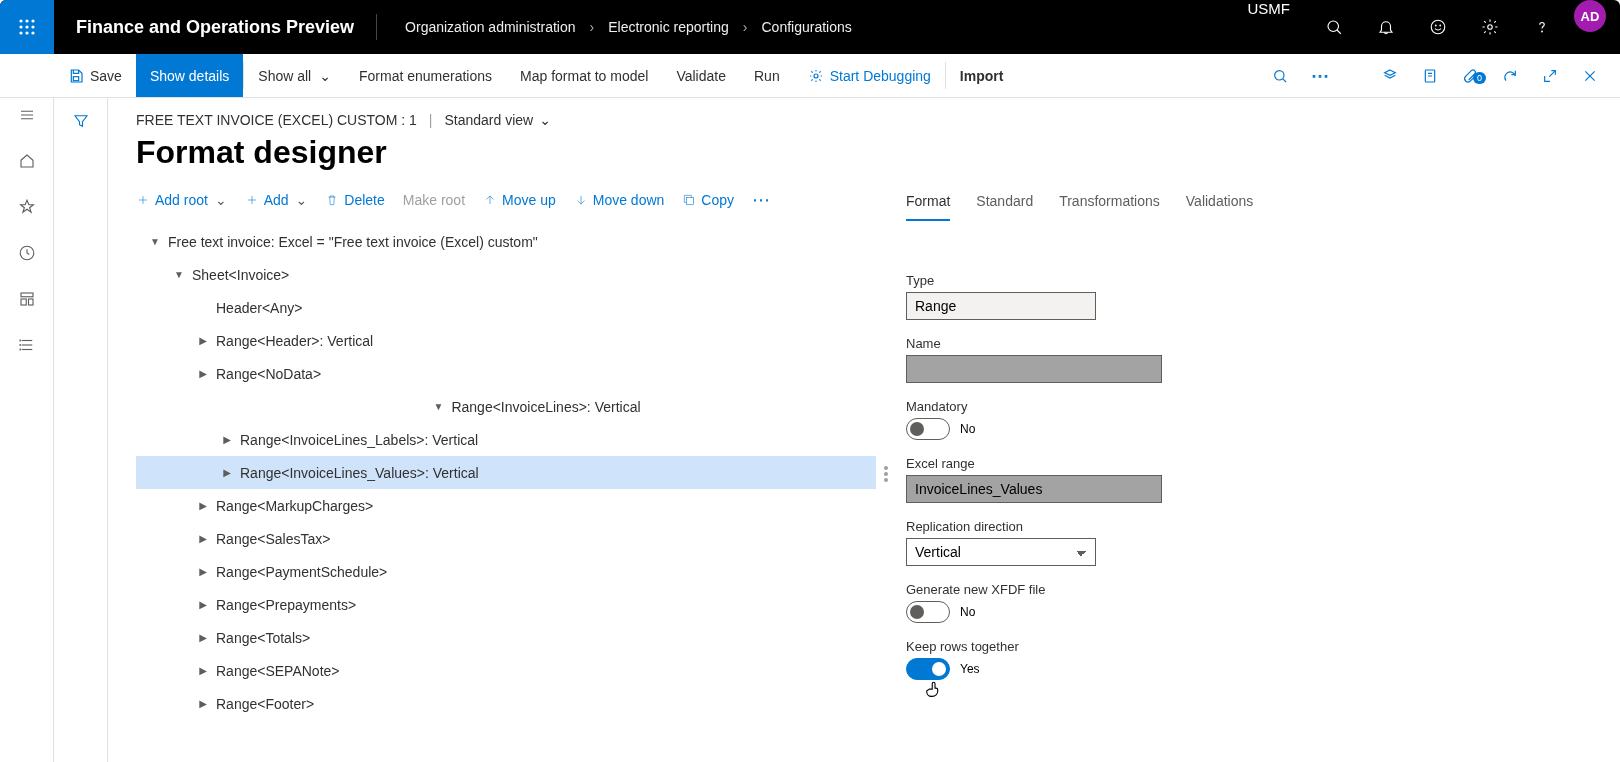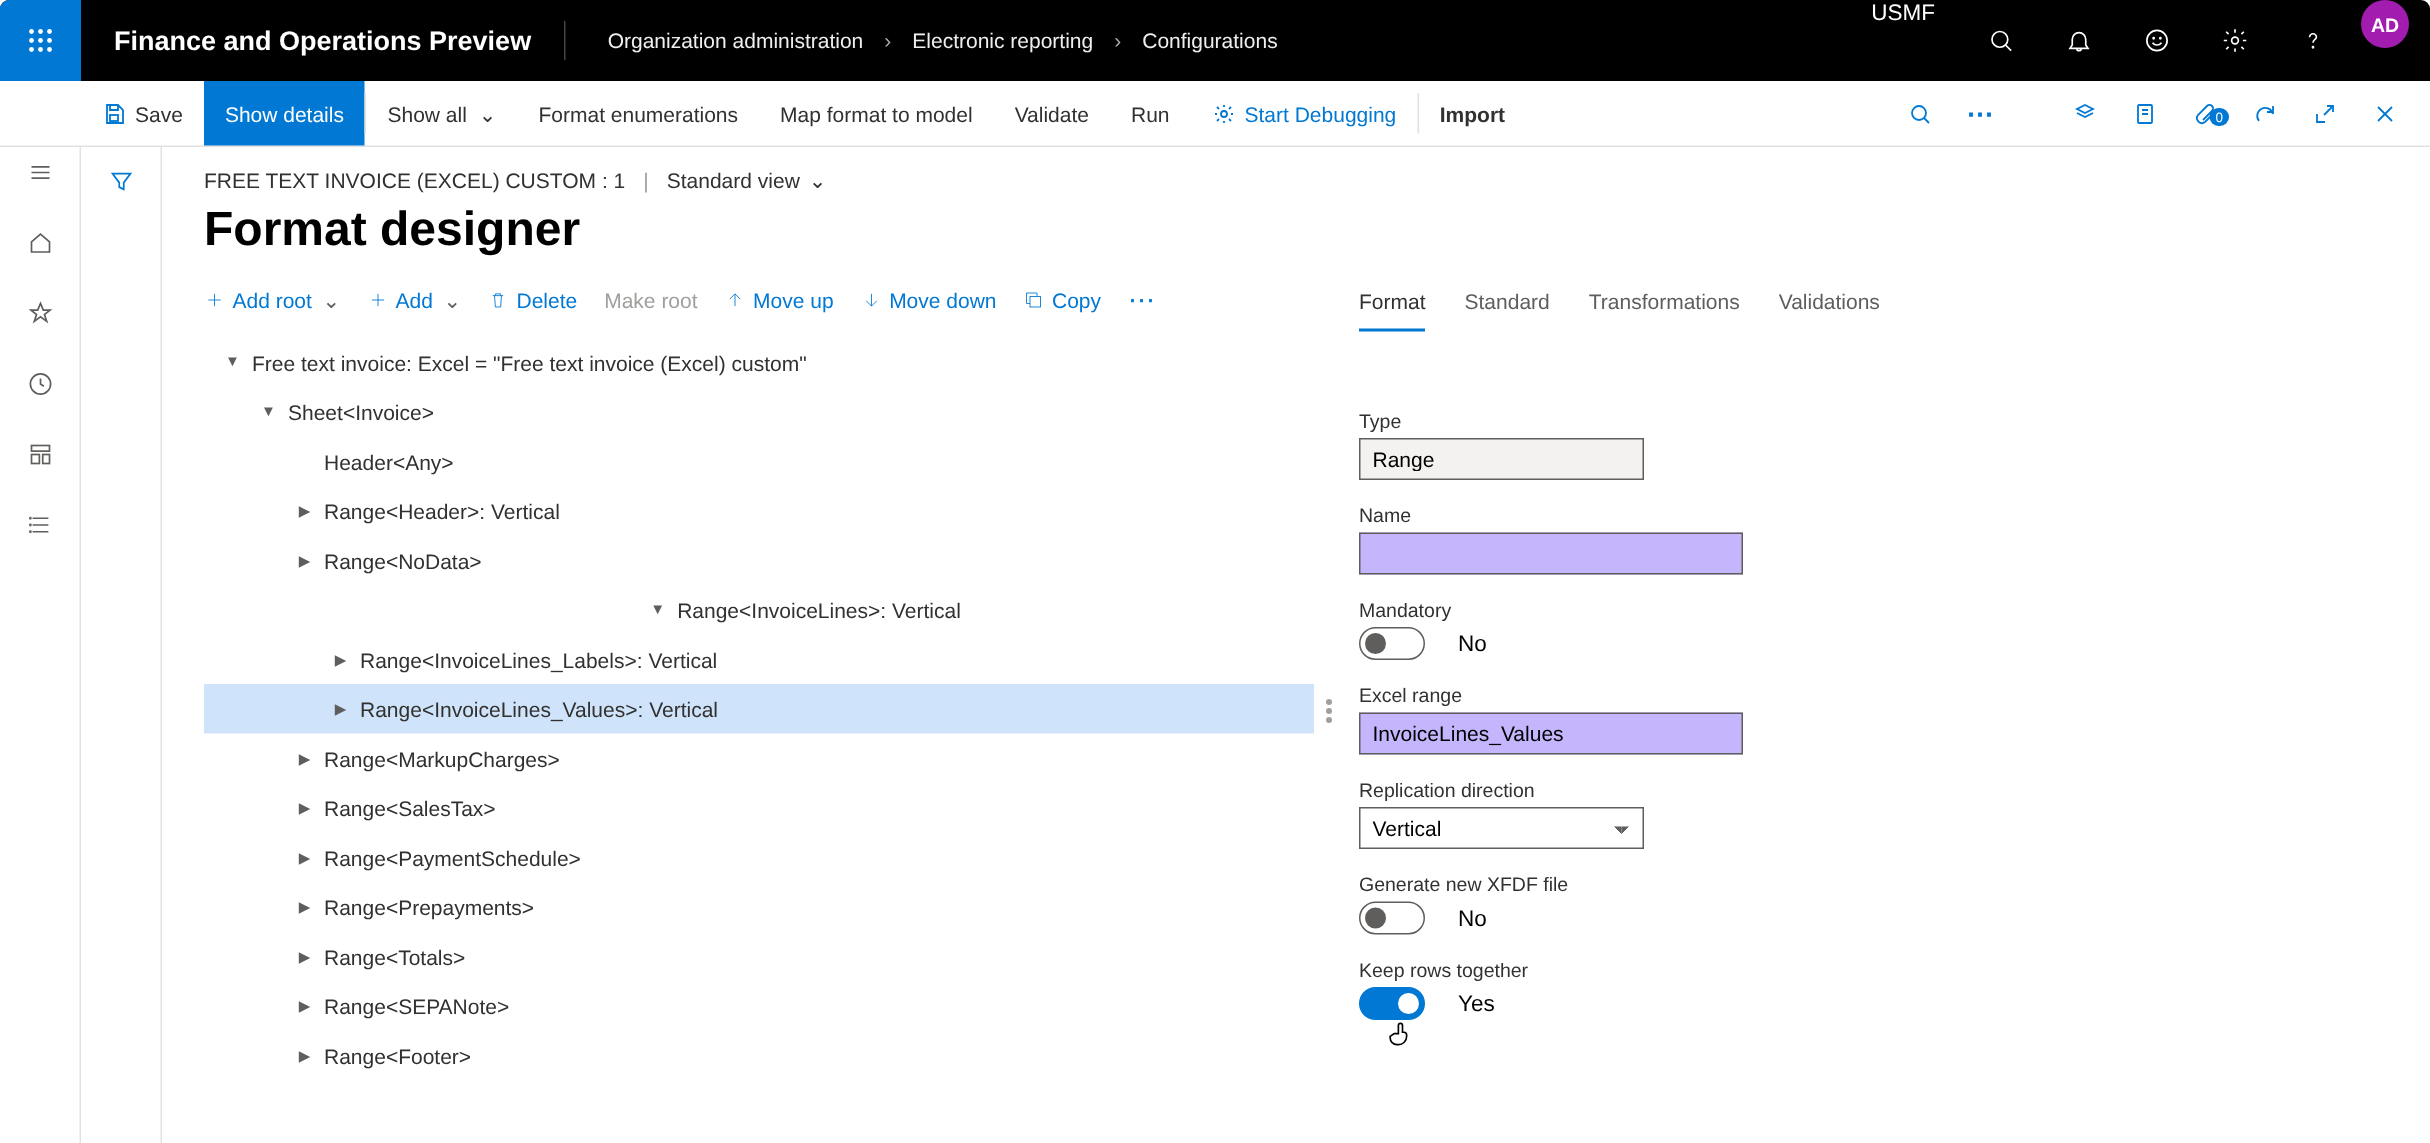--- a/index.html
+++ b/index.html
@@ -75,31 +75,31 @@
 .splitter-handle { width: 4px; height: 20px; display: flex; flex-direction: column; gap: 2px; }
 .splitter-handle span { width: 4px; height: 4px; background: #a19f9d; border-radius: 50%; }
 
 .detail-panel { flex: 1; padding: 0 30px 0 10px; overflow-y: auto; }
 .tabs { display: flex; gap: 26px; font-size: 14px; color: #605e5c; border-bottom: 0; margin-bottom: 22px; }
 .tab { padding: 4px 0 10px; cursor: pointer; }
 .tab.active { color: #323130; border-bottom: 2px solid #0078d4; font-weight: 400; }
 
 .field { margin-bottom: 16px; }
 .field-label { font-size: 13px; color: #323130; margin-bottom: 4px; }
-.field-input { width: 190px; height: 28px; border: 1px solid #605e5c; padding: 0 8px; font-size: 14px; background: #c4b5fd; }
+.field-input { width: 190px; height: 28px; border: 1px solid #605e5c; padding: 0 8px; font-size: 14px; background: #a3a3a3; }
 .field-input.ro { background: #f3f2f1; width: 190px; }
 .field-input.wide { width: 256px; }
 .field-select { width: 190px; height: 28px; border: 1px solid #605e5c; padding: 0 8px; font-size: 14px; background: #fff; appearance: none; background-image: linear-gradient(45deg, transparent 50%, #605e5c 50%), linear-gradient(135deg, #605e5c 50%, transparent 50%); background-position: calc(100% - 14px) 12px, calc(100% - 9px) 12px; background-size: 5px 5px; background-repeat: no-repeat; }
 
 .toggle-row { display: flex; align-items: center; gap: 10px; }
 .toggle { width: 44px; height: 22px; border-radius: 11px; border: 1px solid #605e5c; position: relative; cursor: pointer; background: #fff; }
 .toggle .knob { width: 14px; height: 14px; border-radius: 50%; background: #605e5c; position: absolute; top: 3px; left: 3px; }
 .toggle.on { background: #0078d4; border-color: #0078d4; }
 .toggle.on .knob { background: #fff; left: auto; right: 3px; }
-.toggle-label { font-size: 15px; margin-left: 12px; }
+.toggle-label { font-size: 12px; }
 
 .cursor-hand { position: absolute; width: 22px; height: 22px; pointer-events: none; }
 </style>
 </head>
 <body>
 
 <div class="top-header">
   <div class="waffle">
     <svg width="18" height="18" viewBox="0 0 18 18">
         <circle cx="3" cy="3" r="1.6"></circle>

